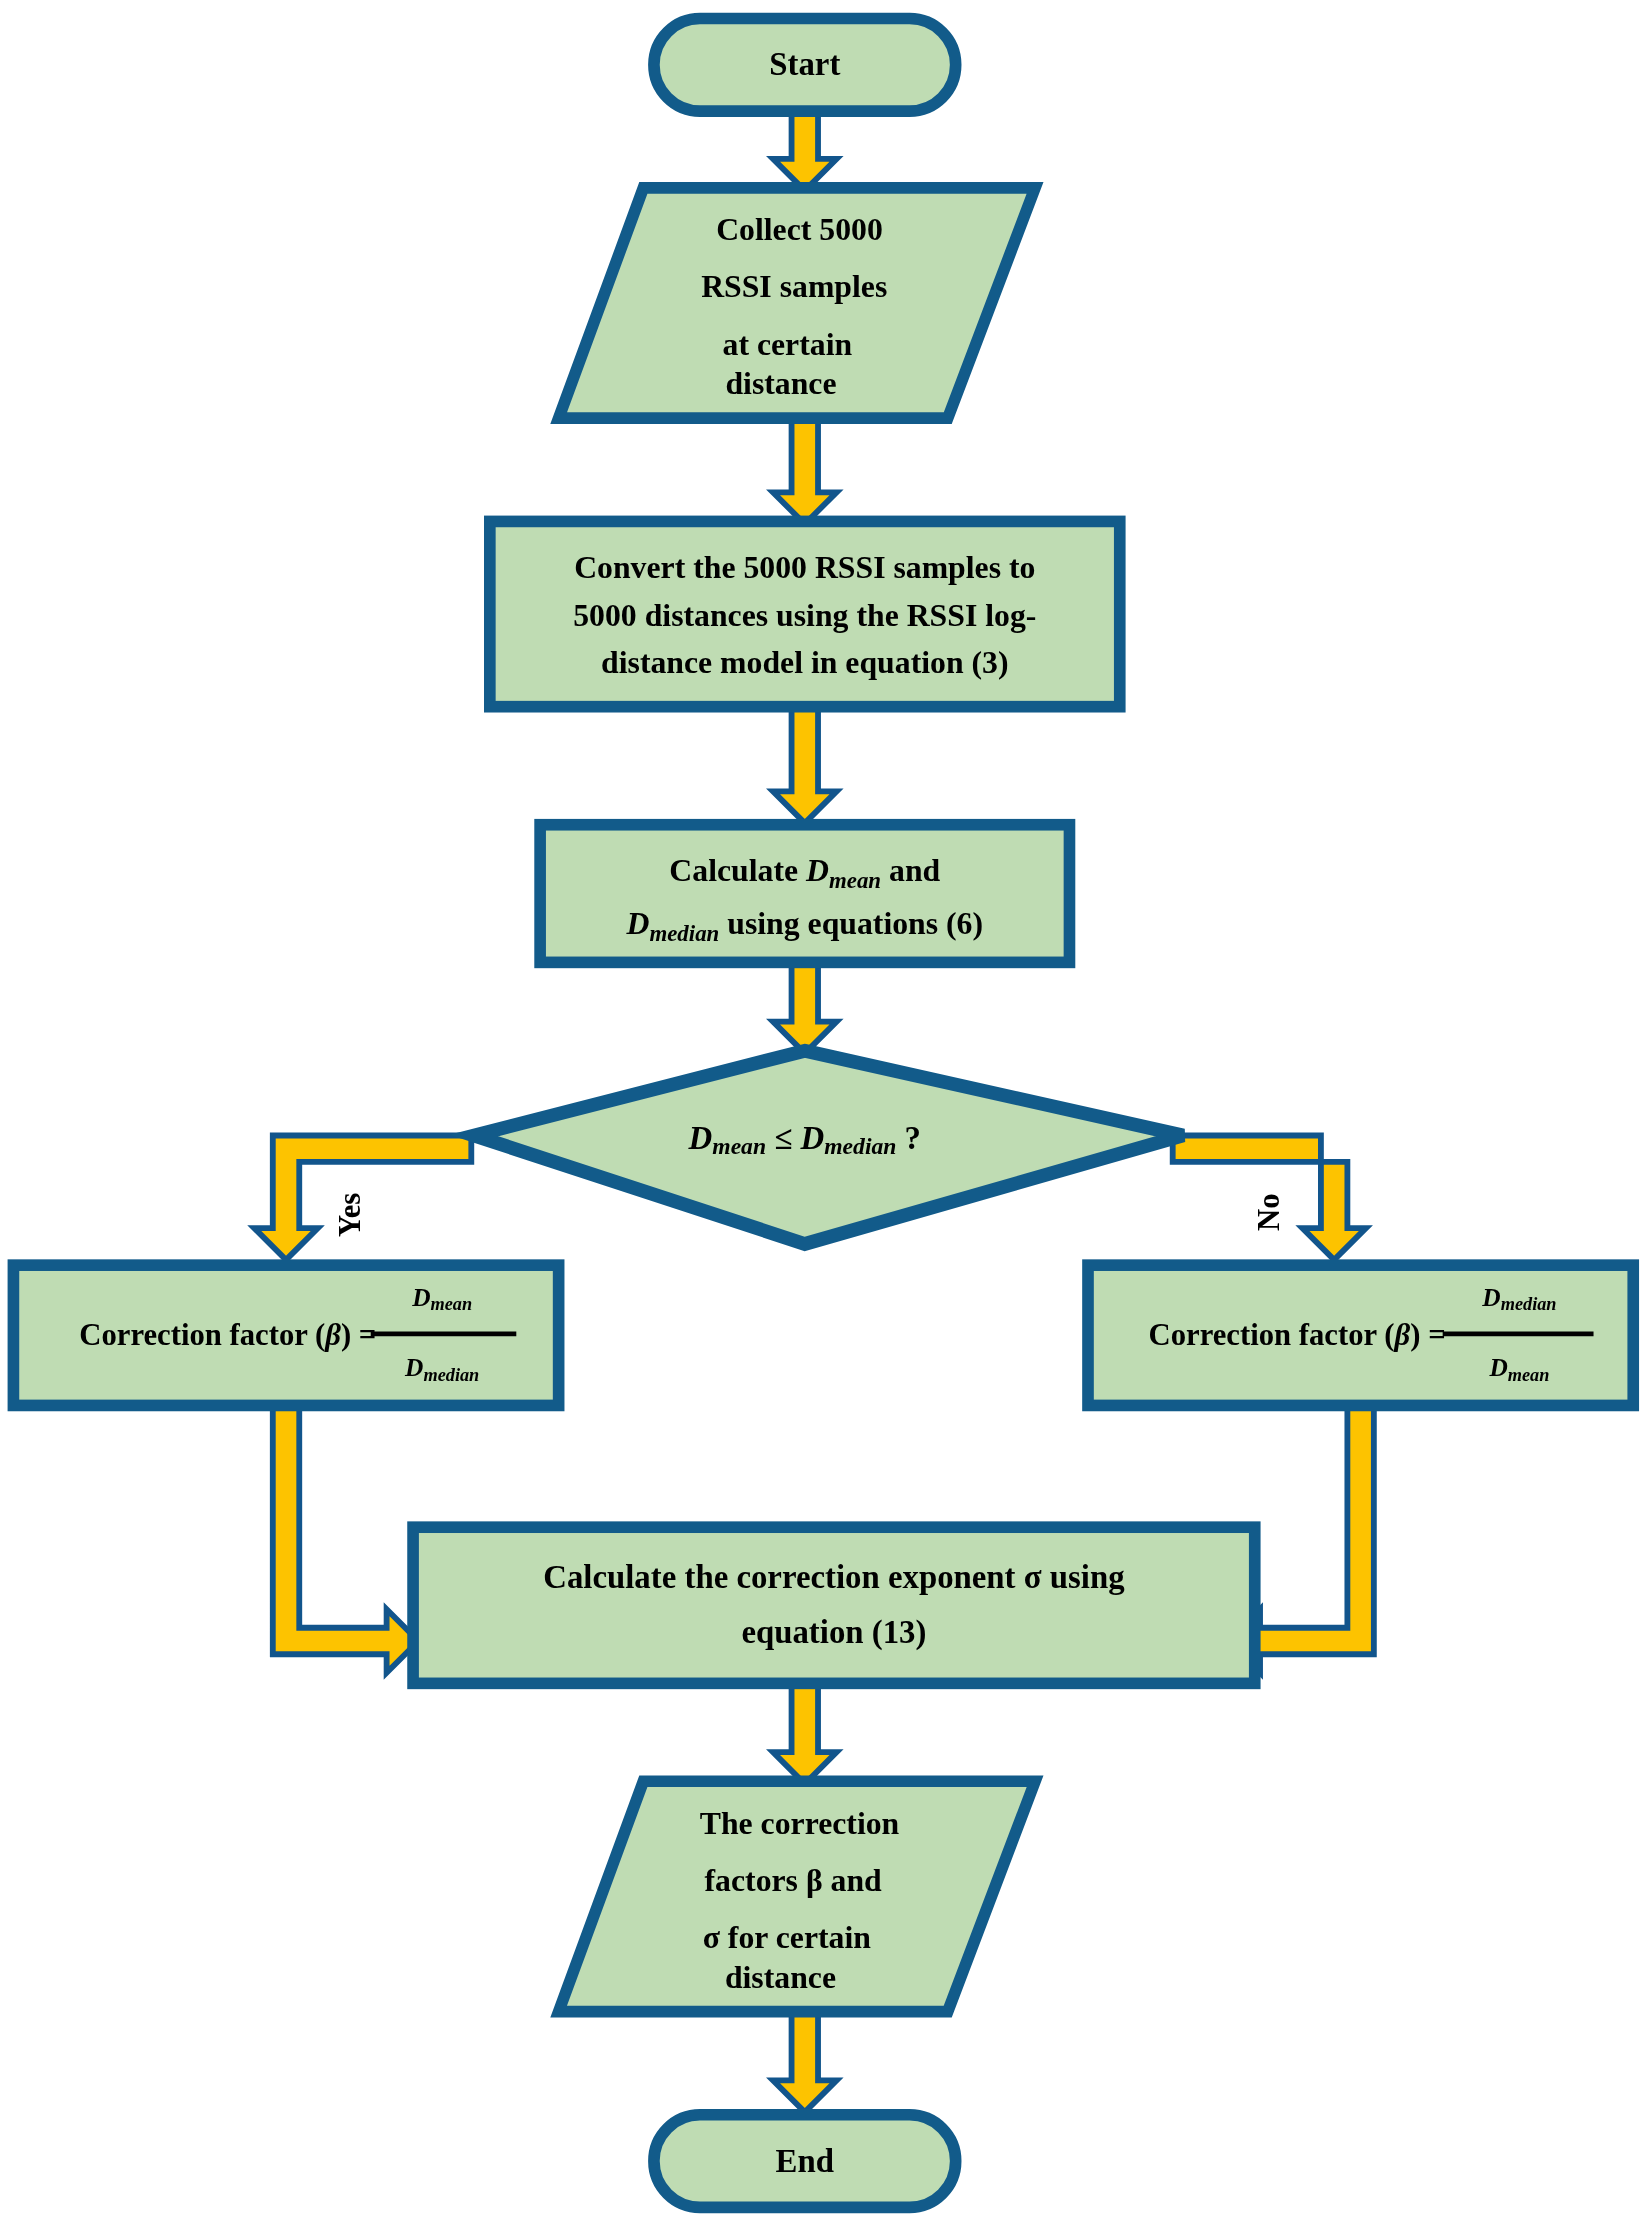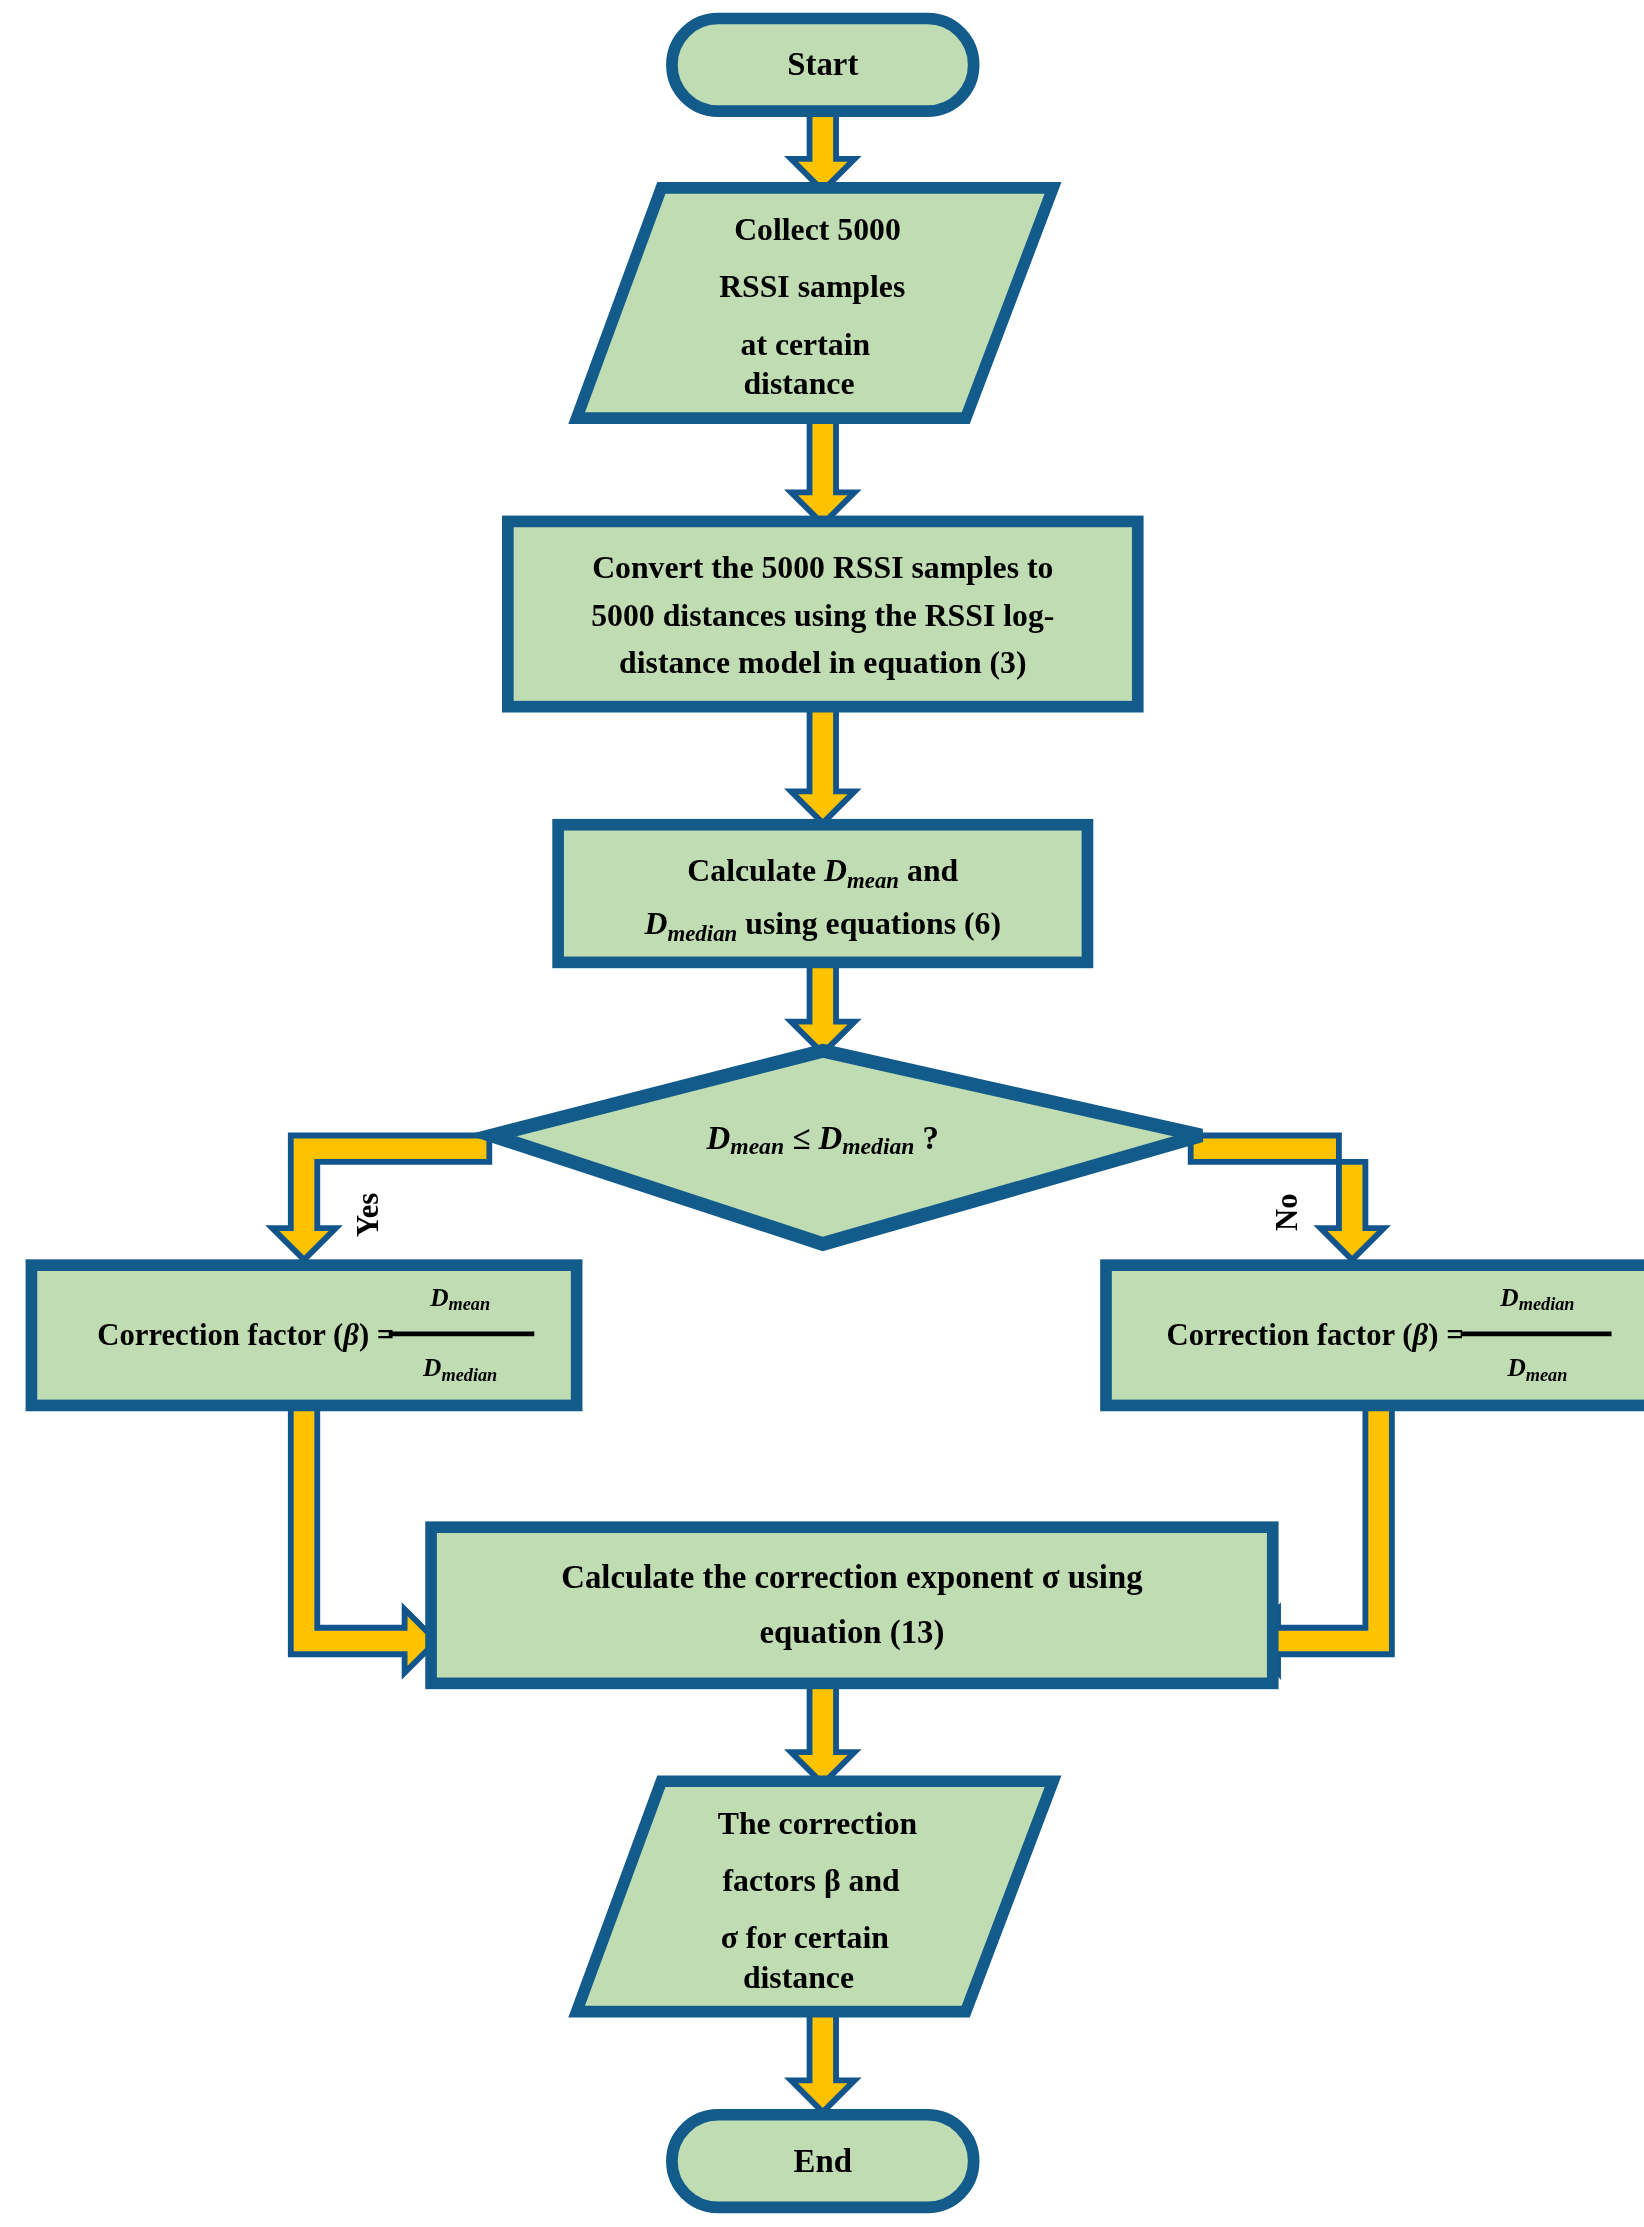--- a/index.html
+++ b/index.html
@@ -10,21 +10,20 @@
   body {
     width: 1644px;
     height: 2227px;
     font-family: "Liberation Serif", "DejaVu Serif", serif;
     overflow: hidden;
   }
   #flowchart-root {
     position: relative;
     width: 1584px;
     height: 2227px;
-    padding-left: 18px;
   }
   svg#chart-svg {
     display: block;
     width: 1644px;
     height: 2227px;
   }
   .node-shape {
     stroke-linejoin: miter;
   }
   .conn {

